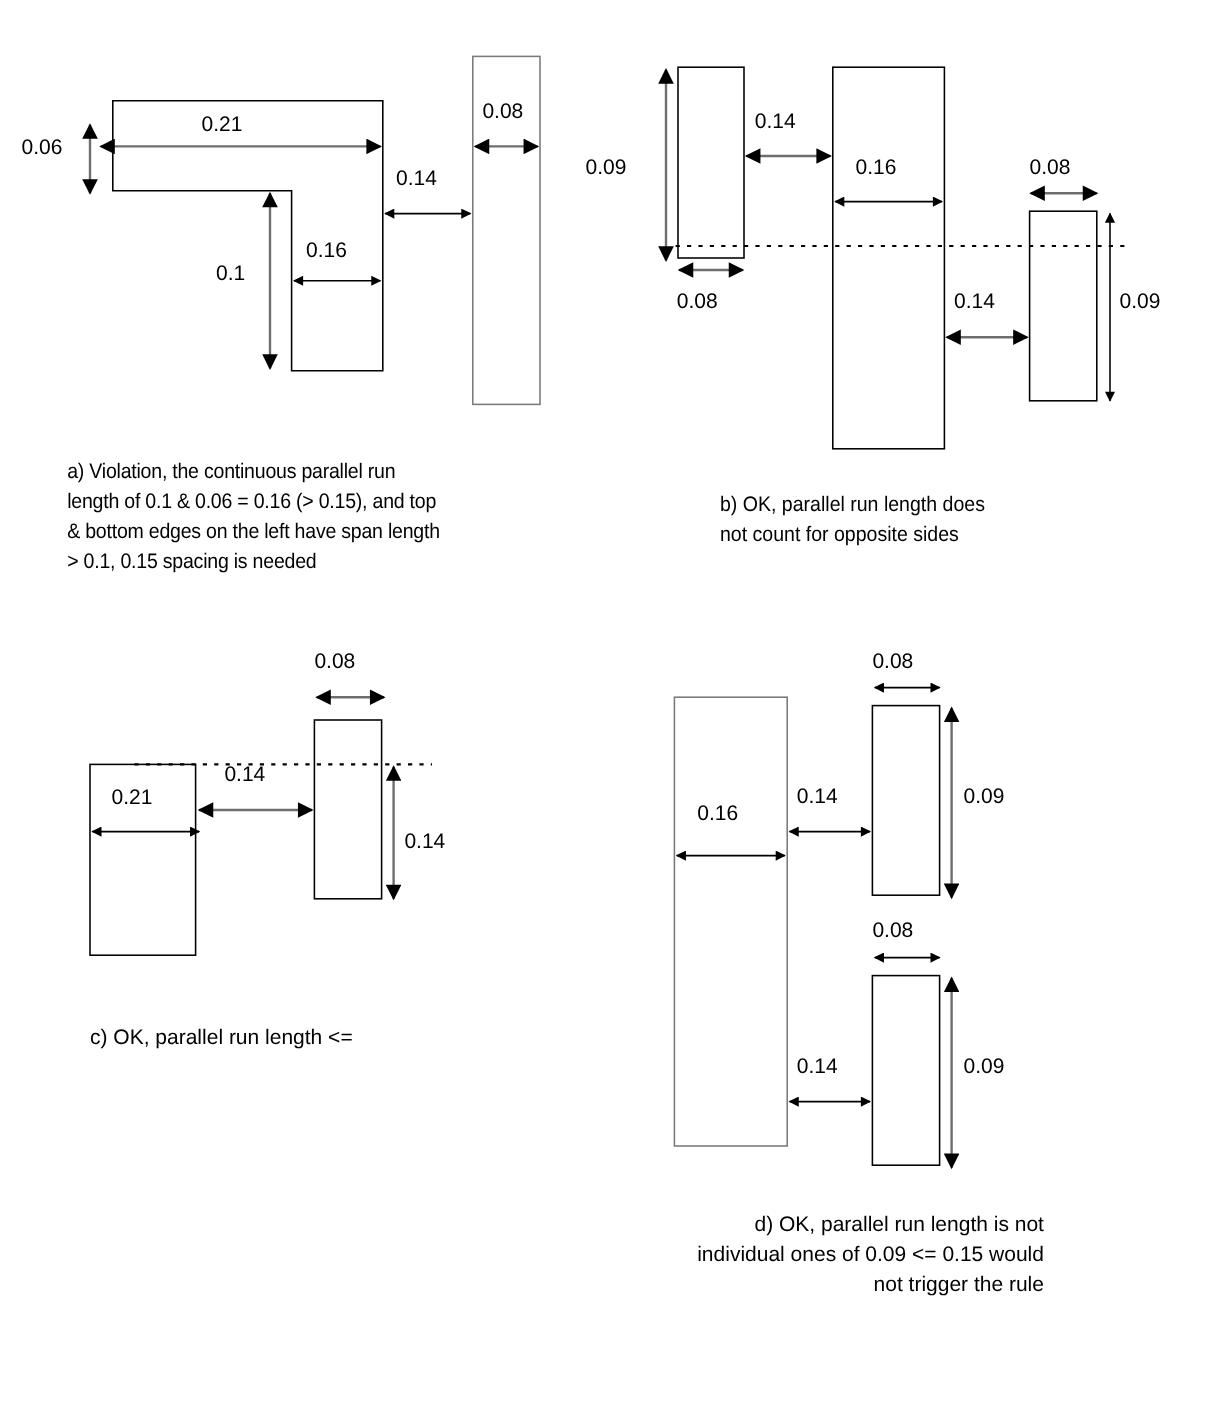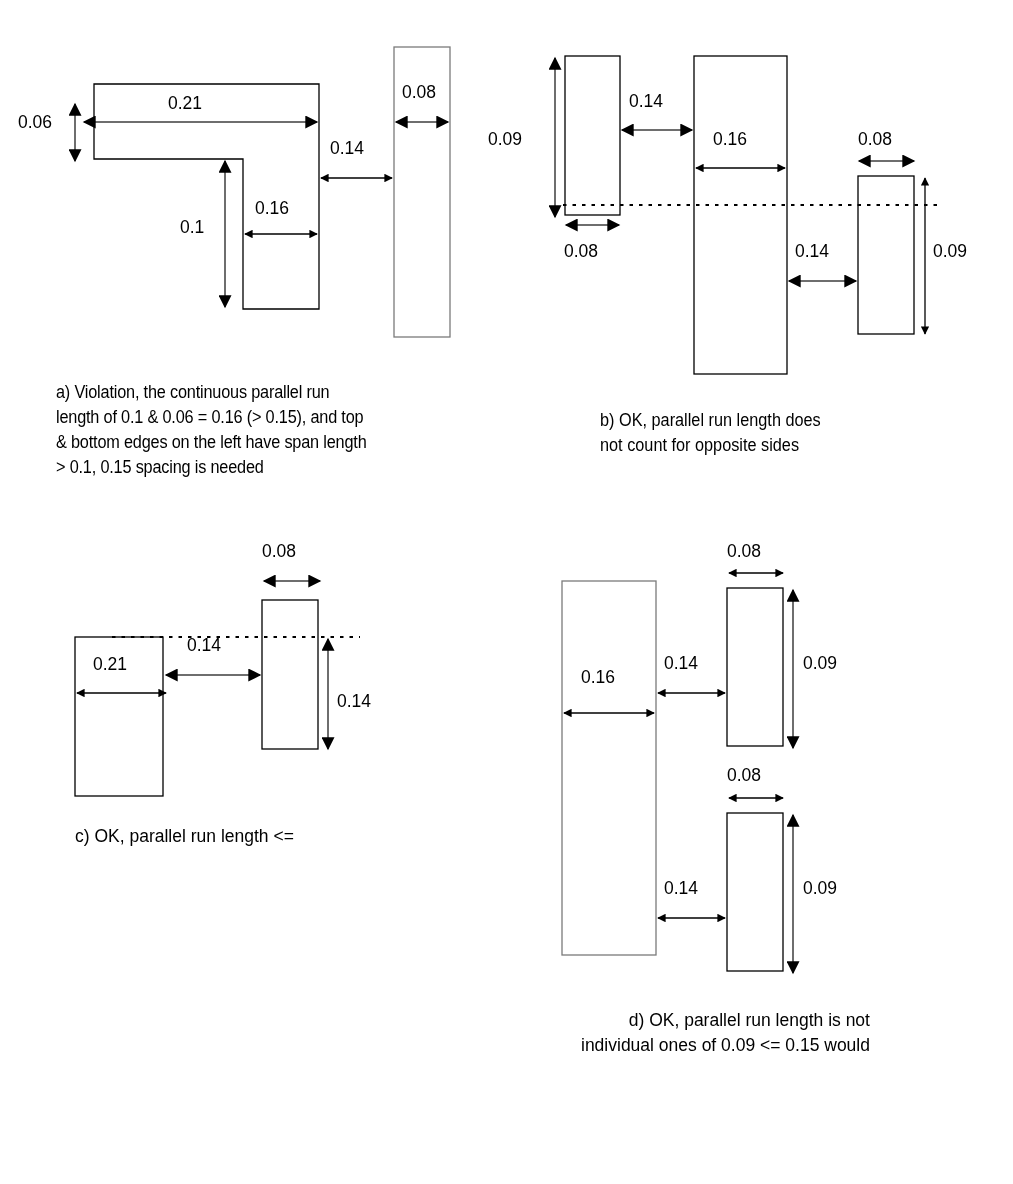--- a/index.html
+++ b/index.html
@@ -16,21 +16,21 @@
       position: absolute;
       font-family: "Liberation Sans", sans-serif;
       font-size: 17.5px;
       line-height: 25px;
       color: #000;
       margin: 0;
     }
     .caption span { display: block; white-space: nowrap; }
     .cap-a { left: 56px; top: 380px; letter-spacing: -0.2px; transform: scaleX(0.93); transform-origin: left top; }
     .cap-b { left: 600px; top: 408px; transform: scaleX(0.93); transform-origin: left top; }
-    .cap-c { left: 75px; top: 824px; }
+    .cap-c { left: 75px; top: 852px; }
     .cap-d { left: 581px; top: 1008px; text-align: right; }
   </style>
 </head>
 <body>
 
 <svg class="diagram" width="1013" height="1184" viewBox="0 0 1013 1184" xmlns="http://www.w3.org/2000/svg">
   <defs>
     <marker id="ah" viewBox="0 0 10 10" refX="9" refY="5" markerWidth="7.5" markerHeight="6.5" orient="auto-start-reverse" markerUnits="strokeWidth">
       <path d="M0,0 L10,5 L0,10 z" class="arrow-head"></path>
     </marker>
@@ -150,13 +150,14 @@
   <span>not count for opposite sides</span>
 </p>
 
 <p class="caption cap-c">
   <span>c) OK, parallel run length &lt;=</span>
 </p>
 
 <p class="caption cap-d">
   <span>d) OK, parallel run length is not</span>
   <span>individual ones of 0.09 &lt;= 0.15 would</span>
+  <span>not trigger the rule</span>
 </p>
 
 </body></html>

